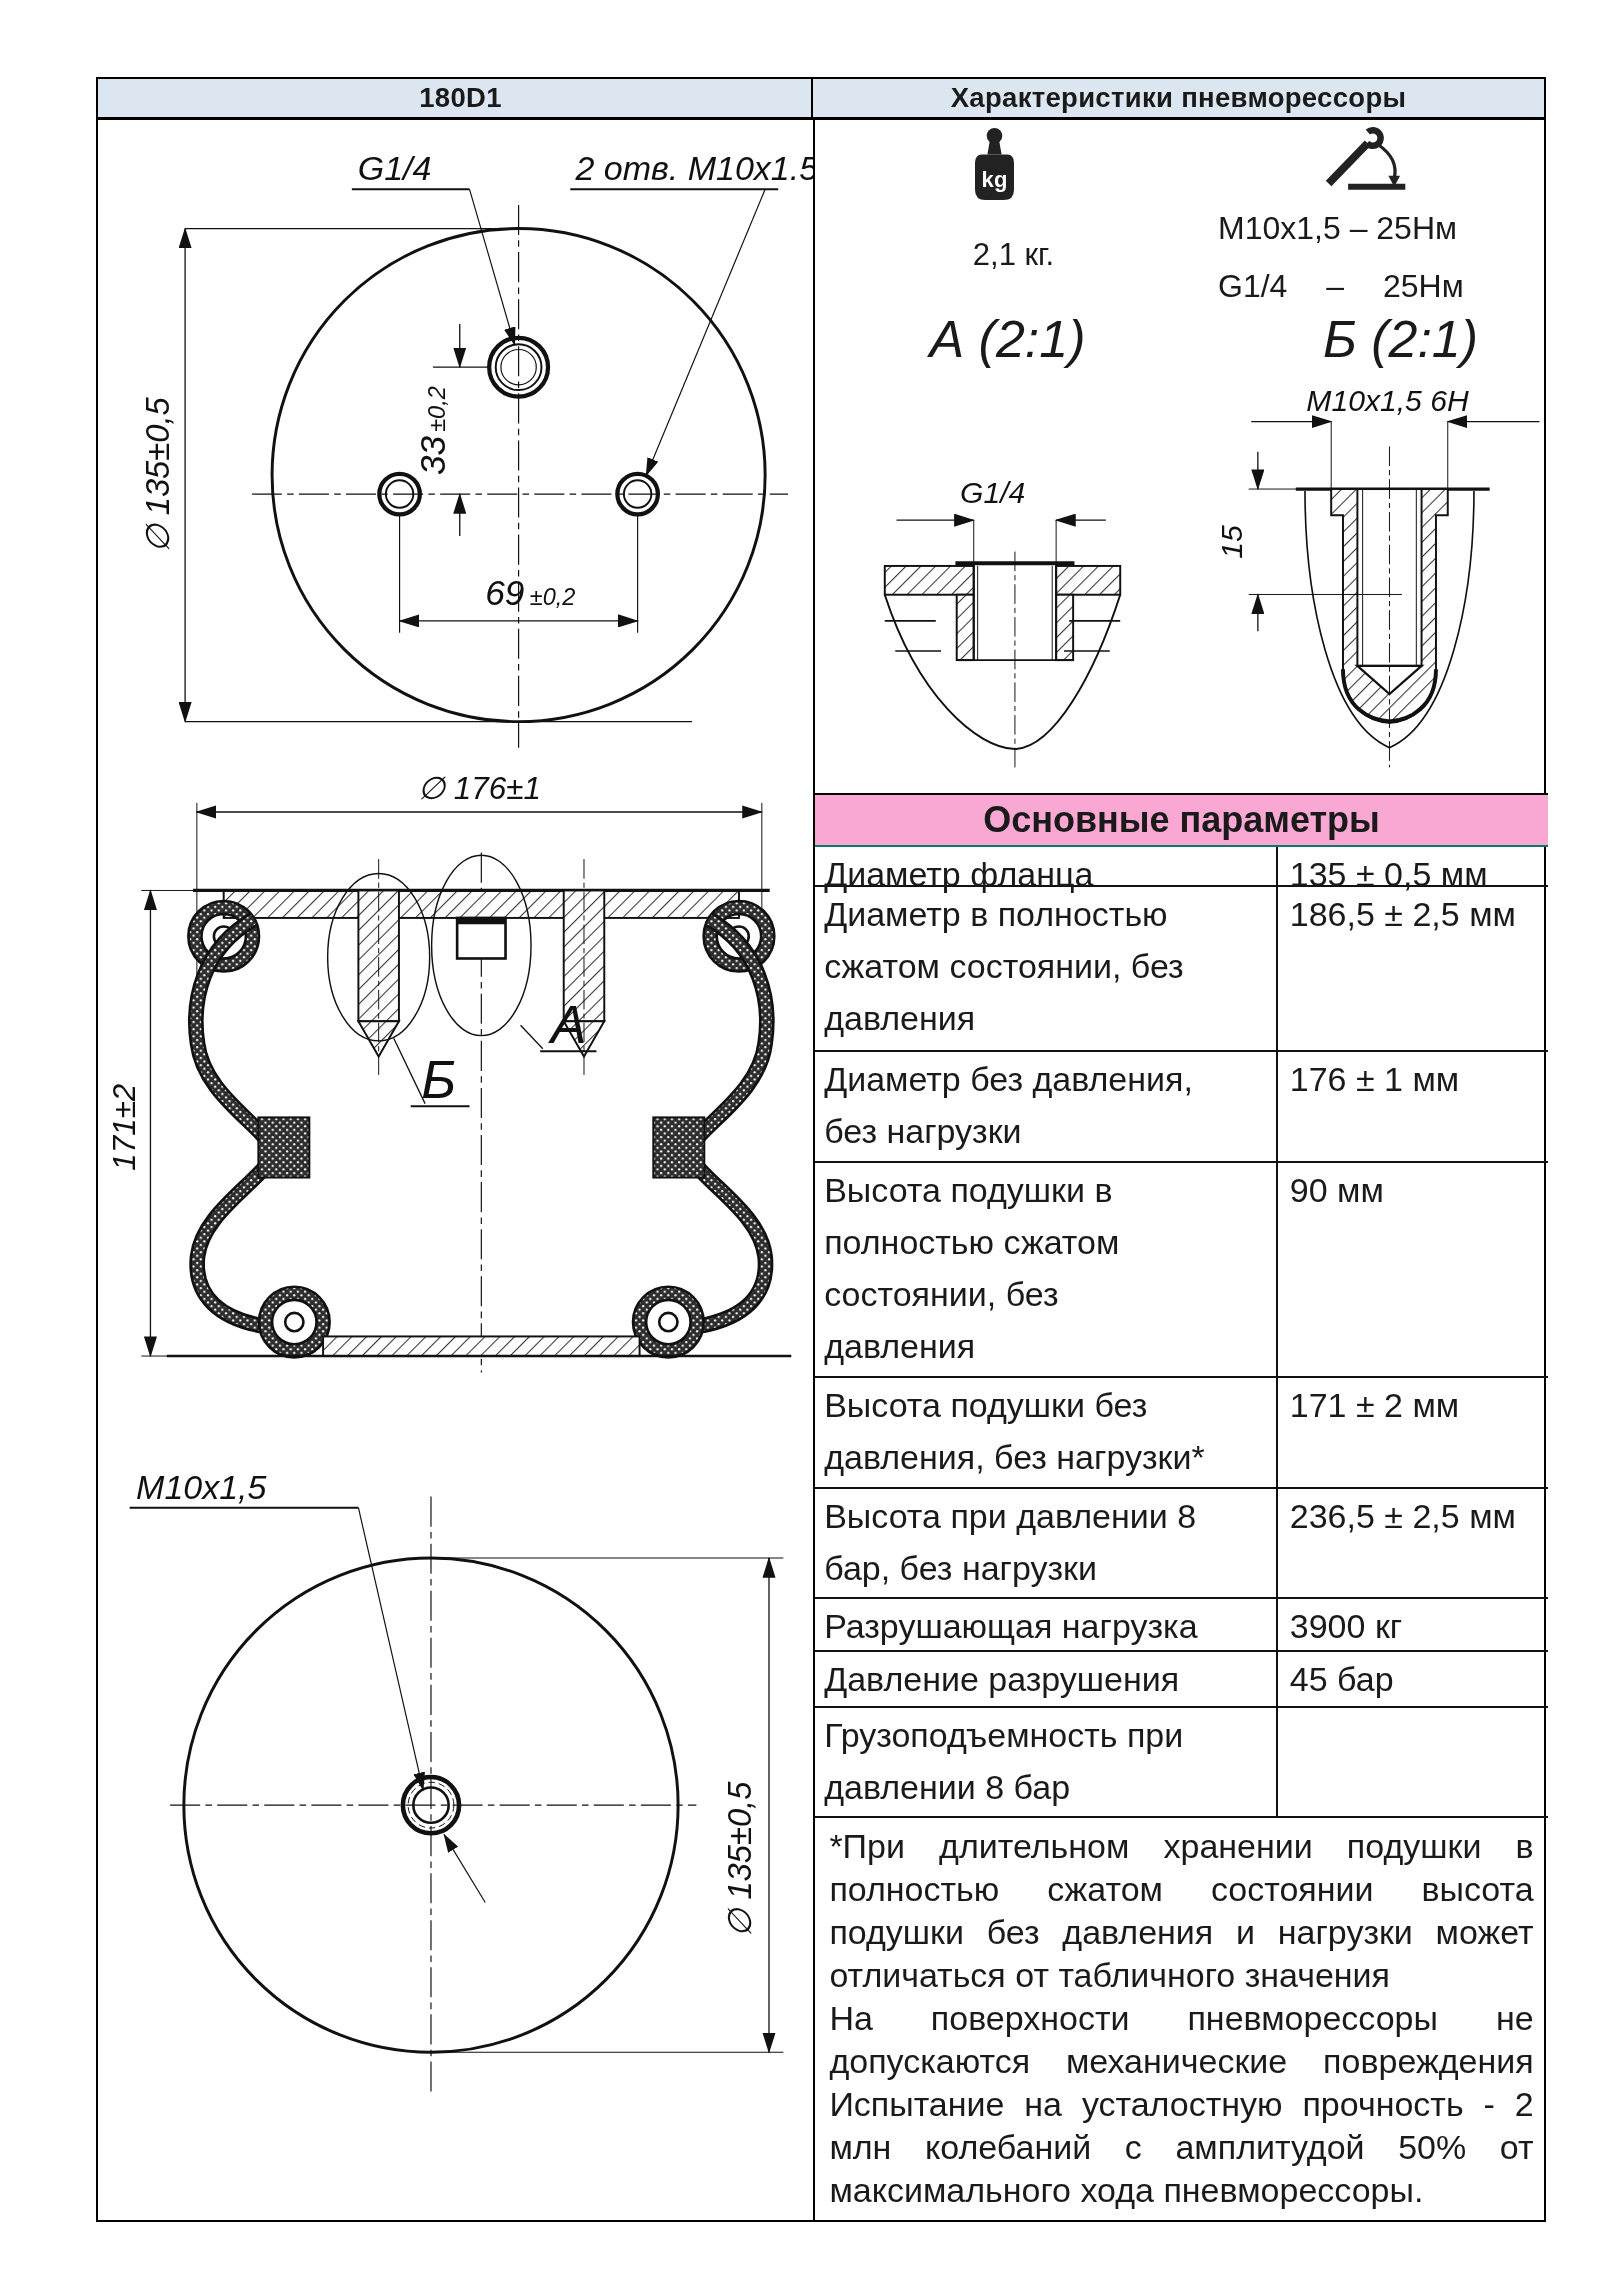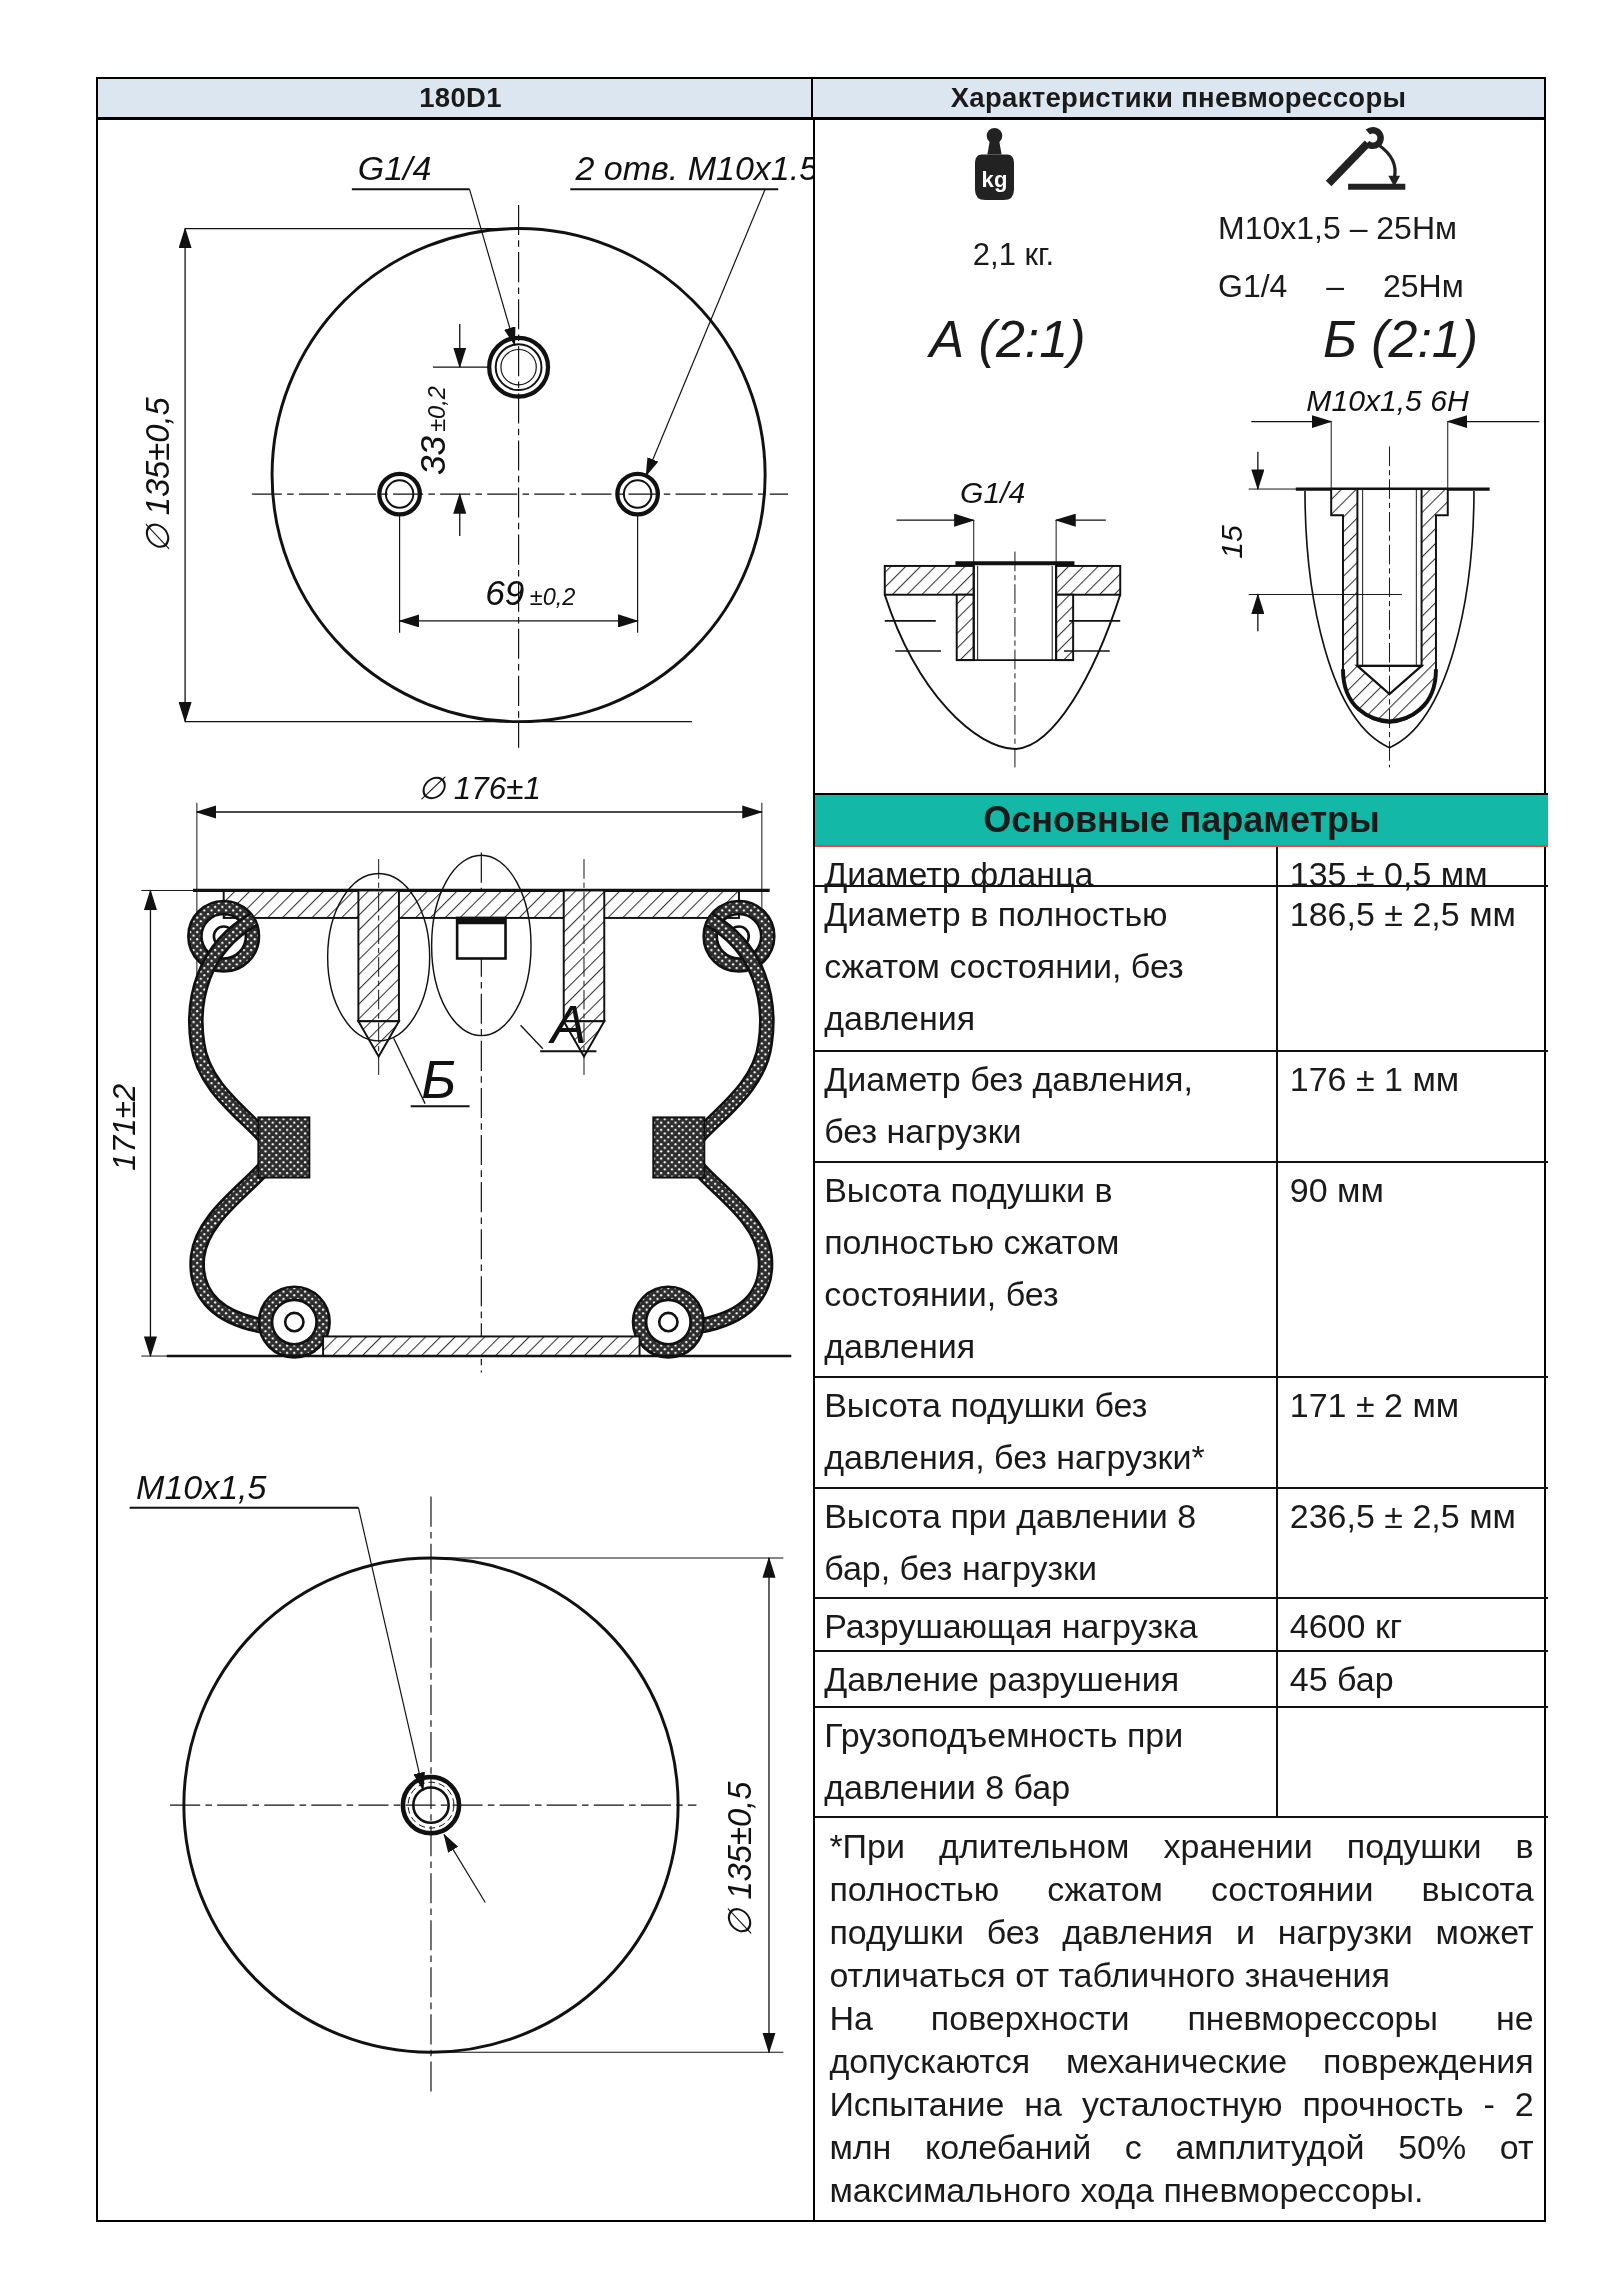--- a/index.html
+++ b/index.html
@@ -22,21 +22,21 @@
   
   .abs{position:absolute;}
   .weight-txt{left:824px;top:158px;width:183px;text-align:center;font-size:31px;}
   .torque{left:1120px;top:131px;width:301px;font-size:32px;}
   .torque .l2{margin-top:21px;word-spacing:30px;}
   .dtitle{font-style:italic;font-size:52px;text-align:center;}
   .dtitle.a{left:805px;top:230px;width:209px;}
   .dtitle.b{left:1198px;top:230px;width:209px;}
   
   .right-table{position:absolute;left:717px;top:714px;width:733px;box-sizing:border-box;}
-  .ptitle{height:54px;background:#14b8a6;border-top:2px solid #000;border-bottom:2px solid #ef4444;
+  .ptitle{height:54px;background:#f9a8d4;border-top:2px solid #000;border-bottom:2px solid #0f766e;
     box-sizing:border-box;display:flex;align-items:center;justify-content:center;
     font-size:36px;font-weight:700;}
   .prow{display:flex;border-bottom:2px solid #111;box-sizing:border-box;font-size:34px;line-height:52px;}
   .prow .lbl{width:463px;border-right:2px solid #111;box-sizing:border-box;
     padding:1.3px 9.2px 0 9.2px;white-space:pre-line;}
   .prow .val{flex:1;padding:1.3px 2.6px 0 11.8px;}
   .r1{height:40px}.r2{height:165px}.r3{height:111px}.r4{height:215px}.r5{height:111px}
   .r6{height:110px}.r7{height:53px}.r8{height:56px}.r9{height:110px}
   .pnotes{height:391px;box-sizing:border-box;padding:6.5px 14.4px 0 14.4px;
     font-size:34px;line-height:43px;text-align:justify;}
@@ -313,21 +313,21 @@
 давления, без нагрузки*</div>
       <div class="val">171 ± 2 мм</div>
     </div>
     <div class="prow r6">
       <div class="lbl">Высота при давлении 8
 бар, без нагрузки</div>
       <div class="val">236,5 ± 2,5 мм</div>
     </div>
     <div class="prow r7">
       <div class="lbl">Разрушающая нагрузка</div>
-      <div class="val">4600 кг</div>
+      <div class="val">3900 кг</div>
     </div>
     <div class="prow r8">
       <div class="lbl">Давление разрушения</div>
       <div class="val">45 бар</div>
     </div>
     <div class="prow r9">
       <div class="lbl">Грузоподъемность при
 давлении 8 бар</div>
     </div>
 

